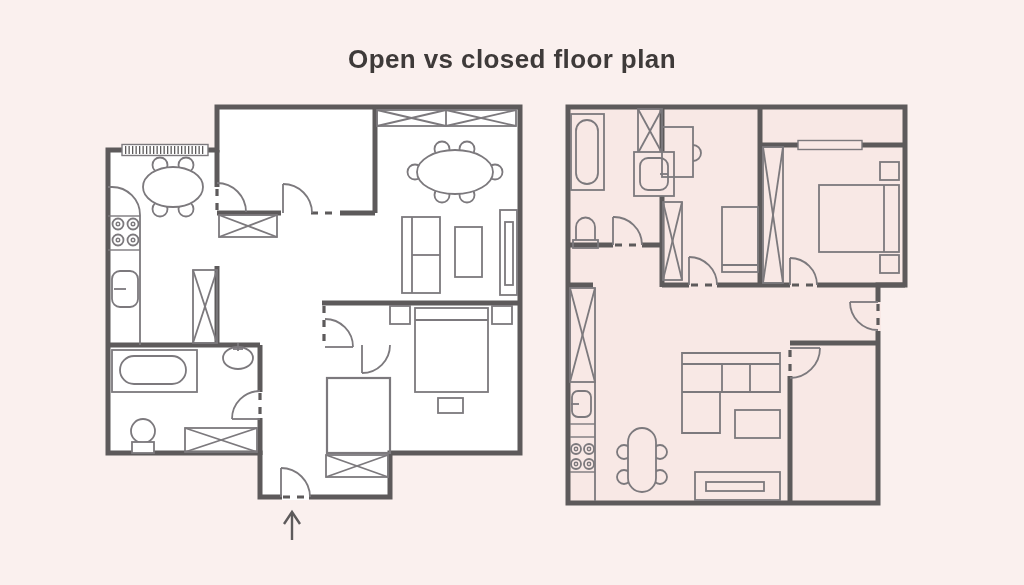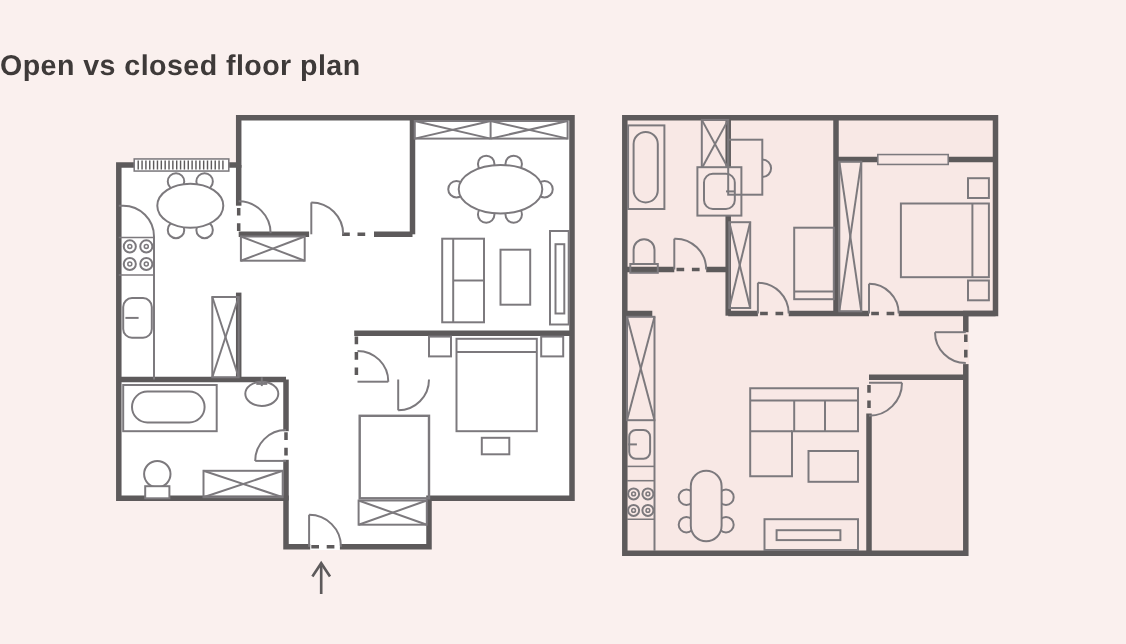--- a/index.html
+++ b/index.html
@@ -3,21 +3,21 @@
 <meta charset="utf-8">
 <style>
   :root{
     --background:#faf0ee; --wall:#5d5a5b; --furniture-line:#7c797d;
     --open-plan-fill:#ffffff; --closed-plan-fill:#f8e8e5; --title-text:#3e3a39;
   }
   *{margin:0;padding:0;box-sizing:border-box}
   html,body{width:1024px;height:585px;overflow:hidden}
   body{background:var(--background);font-family:"Liberation Sans", sans-serif;position:relative}
   .title{
-    position:absolute;top:44px;left:0;right:0;text-align:left;
+    position:absolute;top:44px;left:0;right:0;text-align:center;
     font-size:26px;font-weight:700;letter-spacing:.4px;color:var(--title-text);
   }
   svg{position:absolute;inset:0}
   .wall{stroke:var(--wall);stroke-width:5;fill:none}
   .room-open{fill:var(--open-plan-fill);stroke:var(--wall);stroke-width:5}
   .room-closed{fill:var(--closed-plan-fill);stroke:var(--wall);stroke-width:5}
   .furn{stroke:var(--furniture-line);stroke-width:1.8;fill:none}
   .furn-w{stroke:var(--furniture-line);stroke-width:1.8;fill:var(--open-plan-fill)}
   .furn-p{stroke:var(--furniture-line);stroke-width:1.8;fill:var(--closed-plan-fill)}
   .thin{stroke-width:1.4}

